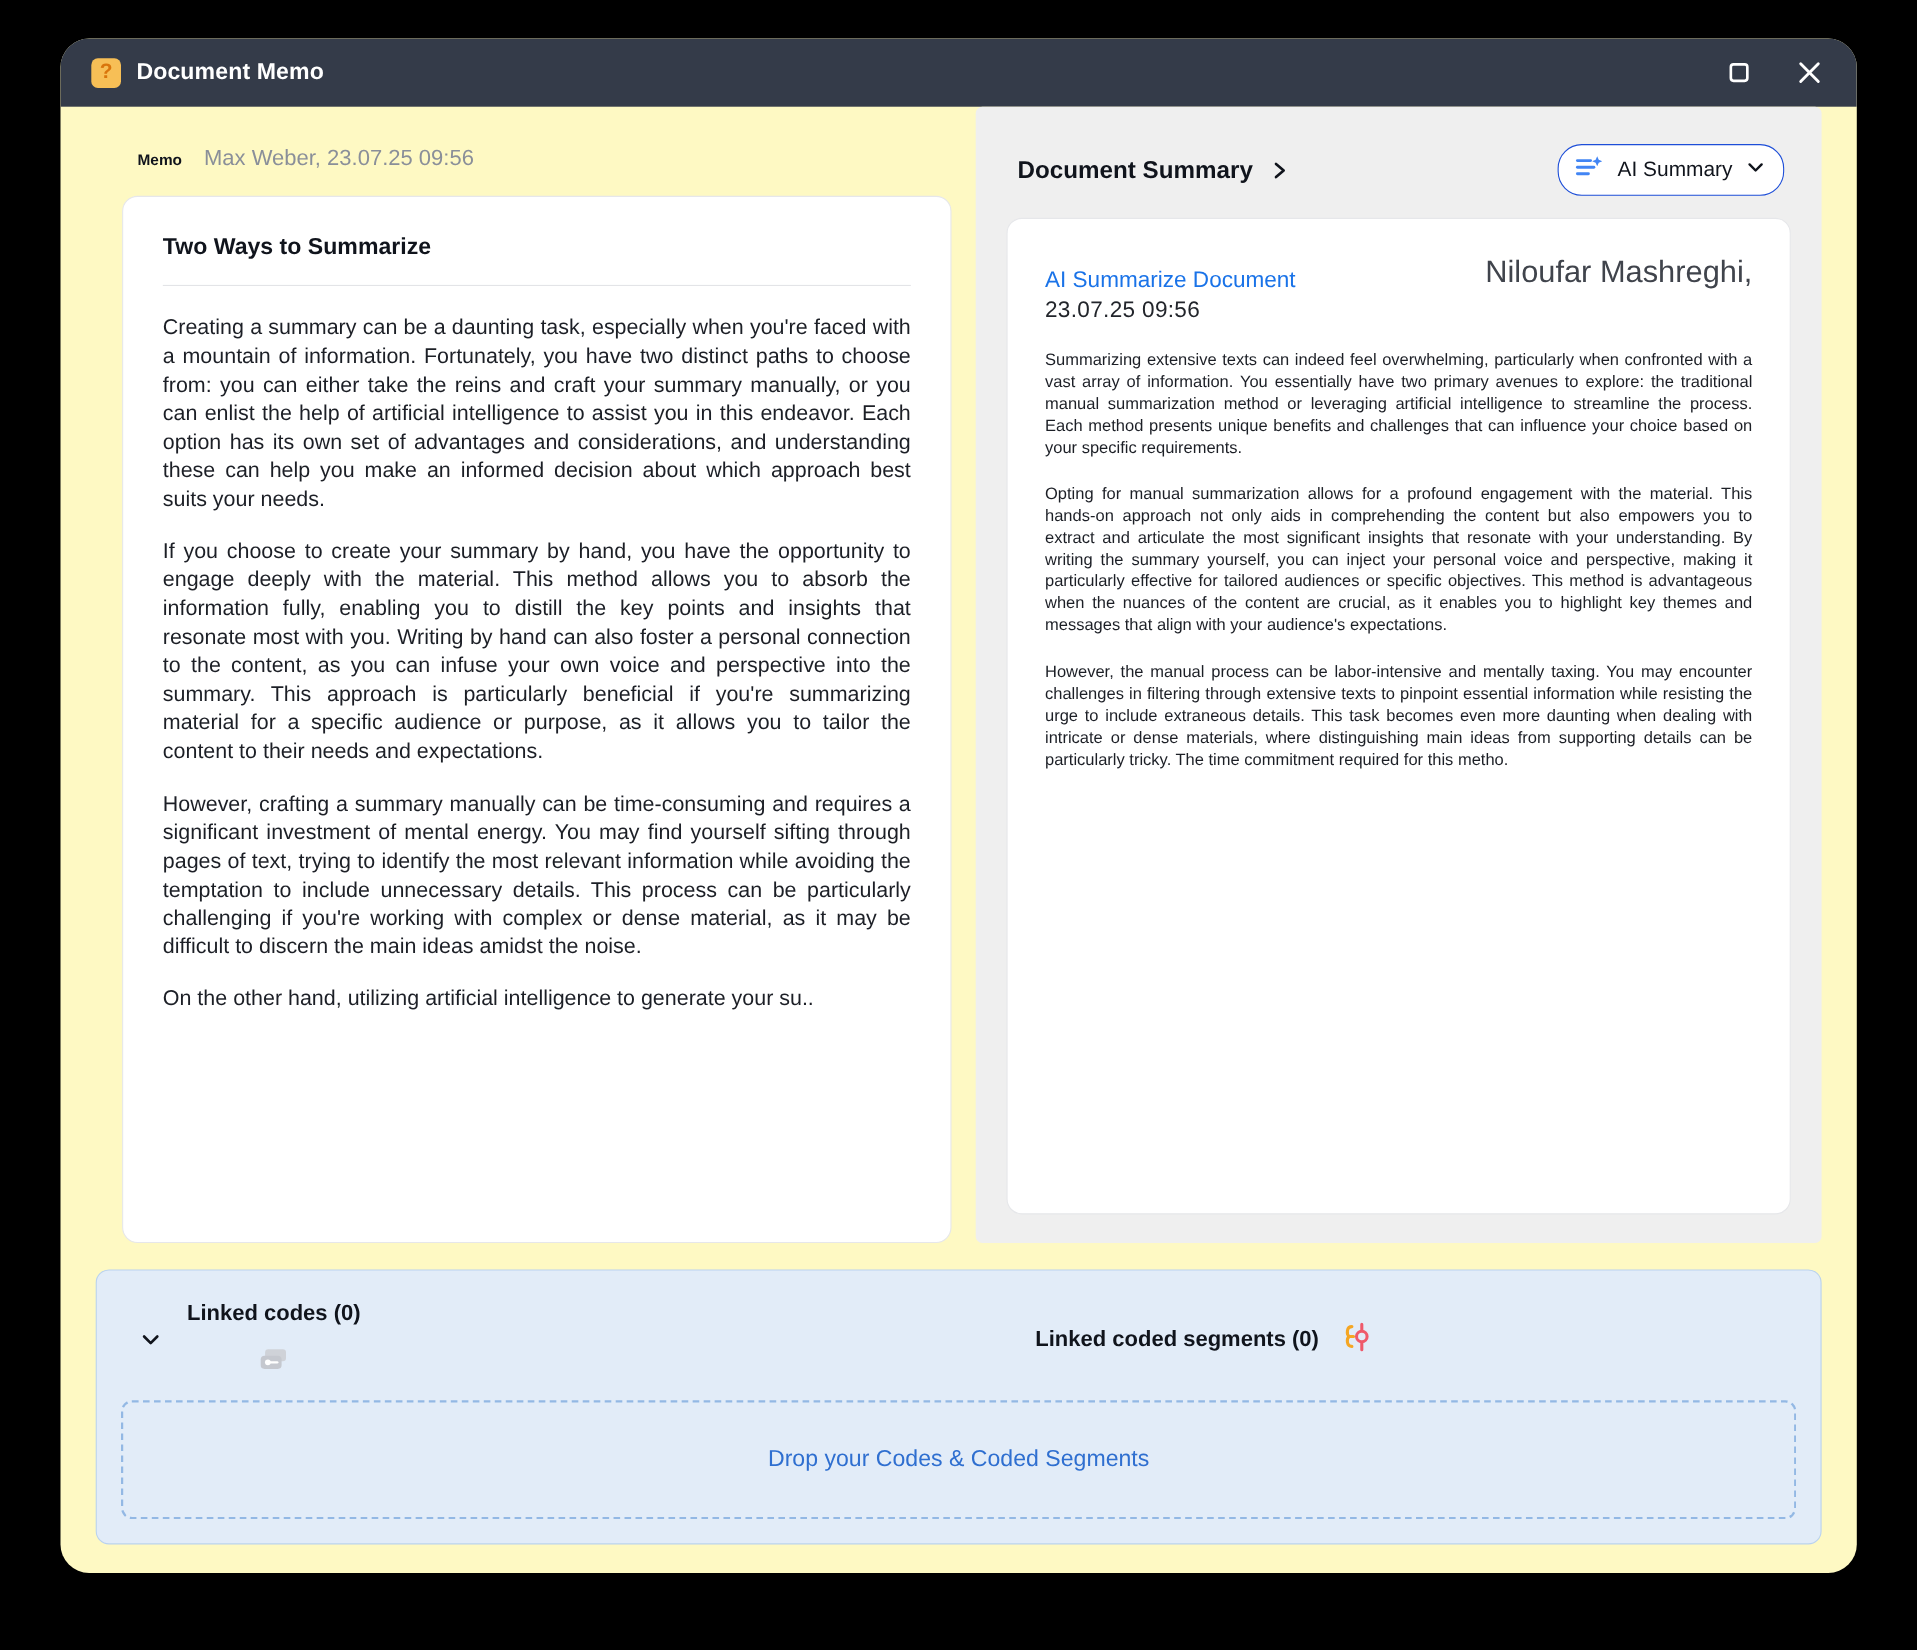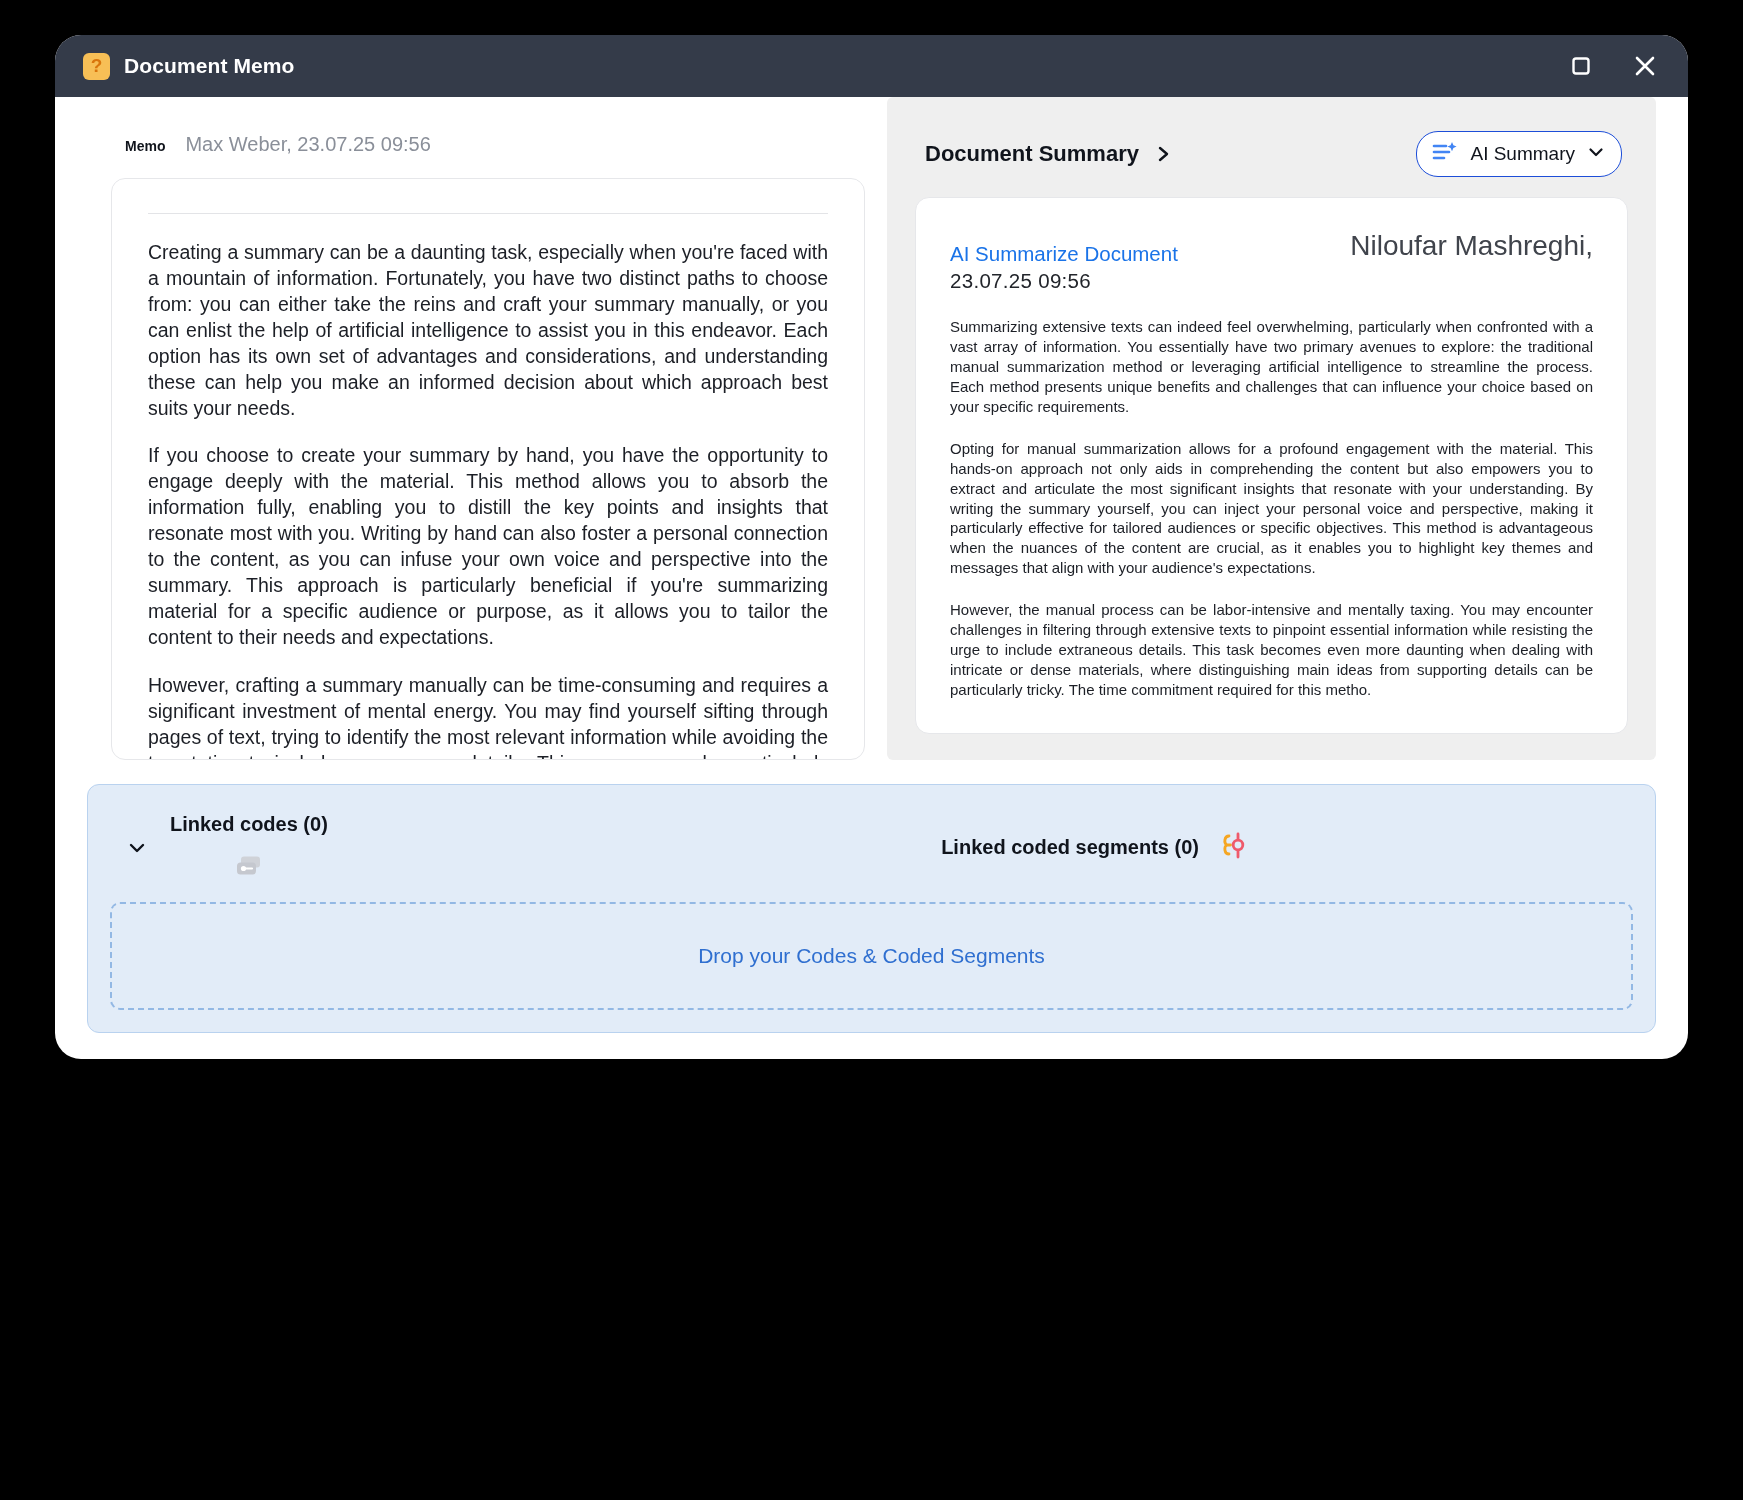--- a/index.html
+++ b/index.html
@@ -10,23 +10,23 @@
     background: #000000;
     font-family: "Liberation Sans", sans-serif;
     overflow: hidden;
   }
 
   #app {
     position: absolute;
     left: 55px;
     top: 35px;
     width: 1633px;
-    height: 1024px;
+    height: 1395px;
     border-radius: 26px;
-    background: #ffffff;
+    background: #fef9c3;
     box-shadow: 0 26px 60px rgba(0,0,0,0.85), 0 6px 22px rgba(0,0,0,0.7);
     overflow: hidden;
     display: flex;
     flex-direction: column;
   }
 
   
   .titlebar {
     height: 62px;
     flex: 0 0 62px;
@@ -288,20 +288,21 @@
   <div class="body-area">
 
     <div class="columns">
 
       <div class="left-col">
         <div class="memo-head">
           <span class="lbl">Memo</span>
           <span class="meta">Max Weber, 23.07.25 09:56</span>
         </div>
         <div class="memo-card">
+          <div class="memo-title">Two Ways to Summarize</div>
           <div class="memo-rule"></div>
           <p>Creating a summary can be a daunting task, especially when you're faced with a mountain of information. Fortunately, you have two distinct paths to choose from: you can either take the reins and craft your summary manually, or you can enlist the help of artificial intelligence to assist you in this endeavor. Each option has its own set of advantages and considerations, and understanding these can help you make an informed decision about which approach best suits your needs.</p>
           <p>If you choose to create your summary by hand, you have the opportunity to engage deeply with the material. This method allows you to absorb the information fully, enabling you to distill the key points and insights that resonate most with you. Writing by hand can also foster a personal connection to the content, as you can infuse your own voice and perspective into the summary. This approach is particularly beneficial if you're summarizing material for a specific audience or purpose, as it allows you to tailor the content to their needs and expectations.</p>
           <p>However, crafting a summary manually can be time-consuming and requires a significant investment of mental energy. You may find yourself sifting through pages of text, trying to identify the most relevant information while avoiding the temptation to include unnecessary details. This process can be particularly challenging if you're working with complex or dense material, as it may be difficult to discern the main ideas amidst the noise.</p>
           <p>On the other hand, utilizing artificial intelligence to generate your su..</p>
         </div>
       </div>
 
       <div class="right-col">
         <div class="sum-head">

